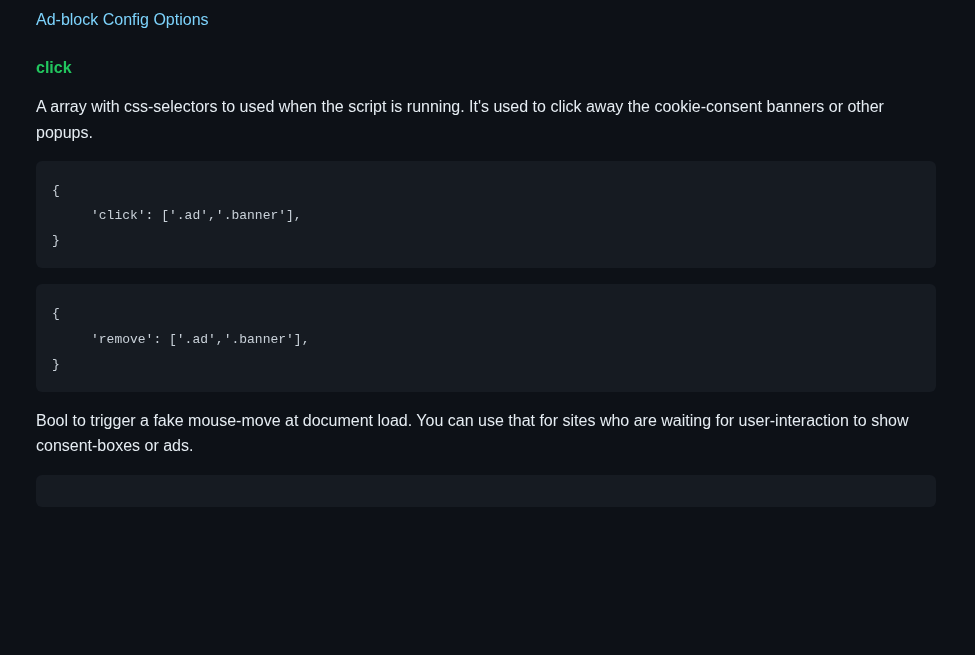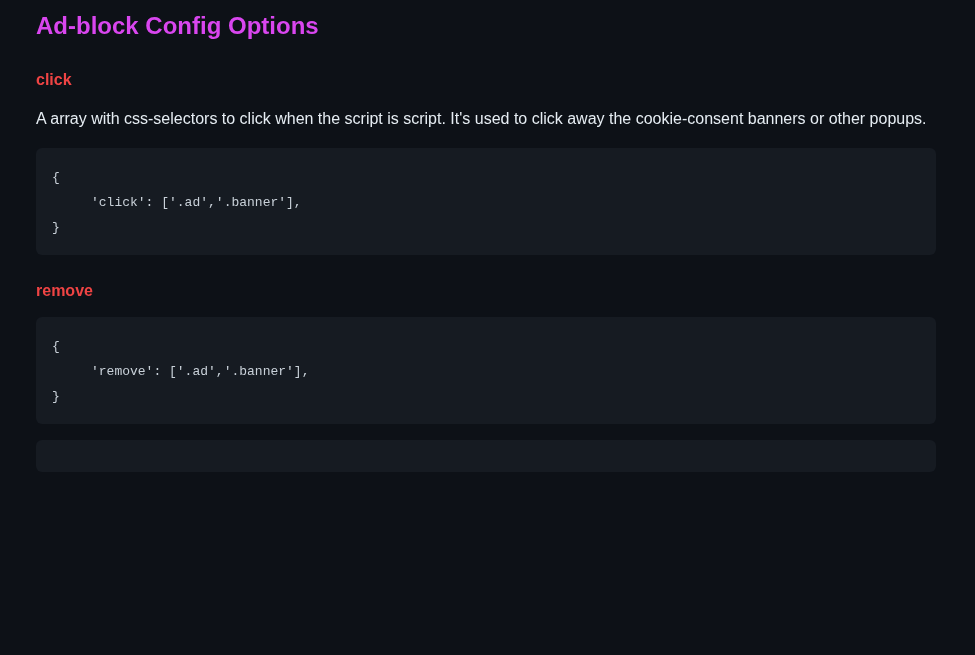--- a/index.html
+++ b/index.html
@@ -13,28 +13,28 @@
       font-family: -apple-system, BlinkMacSystemFont, "Segoe UI", Helvetica, Arial, sans-serif;
       font-size: 16px;
       line-height: 1.5;
       padding: 0 36px;
       width: 975px;
     }
     .content {
       max-width: 900px;
     }
     h2 {
-      color: #d946ef;
-      font-size: 24px;
-      font-weight: 700;
+      color: #7dd3fc;
+      font-size: 16px;
+      font-weight: 400;
       margin-top: 8px;
       margin-bottom: 20px;
     }
     h4 {
-      color: #ef4444;
+      color: #22c55e;
       font-size: 16px;
       font-weight: 600;
       margin-top: 24px;
       margin-bottom: 14px;
     }
     p {
       color: #e6edf3;
       font-size: 16px;
       line-height: 1.6;
       margin-bottom: 16px;
@@ -54,24 +54,24 @@
       line-height: 1.7;
     }
   </style>
 </head>
 <body>
 
 <div class="content">
   <h2>Ad-block Config Options</h2>
 
   <h4>click</h4>
-  <p>A array with css-selectors to click when the script is script. It's used to click away the cookie-consent banners or other popups.</p>
+  <p>A array with css-selectors to used when the script is running. It's used to click away the cookie-consent banners or other popups.</p>
   <pre><code>{
      'click': ['.ad','.banner'],
 }</code></pre>
 
-  <h4>remove</h4>
   <pre><code>{
      'remove': ['.ad','.banner'],
 }</code></pre>
 
+  <p>Bool to trigger a fake mouse-move at document load. You can use that for sites who are waiting for user-interaction to show consent-boxes or ads.</p>
   <pre></pre>
 </div>
 
 </body></html>

